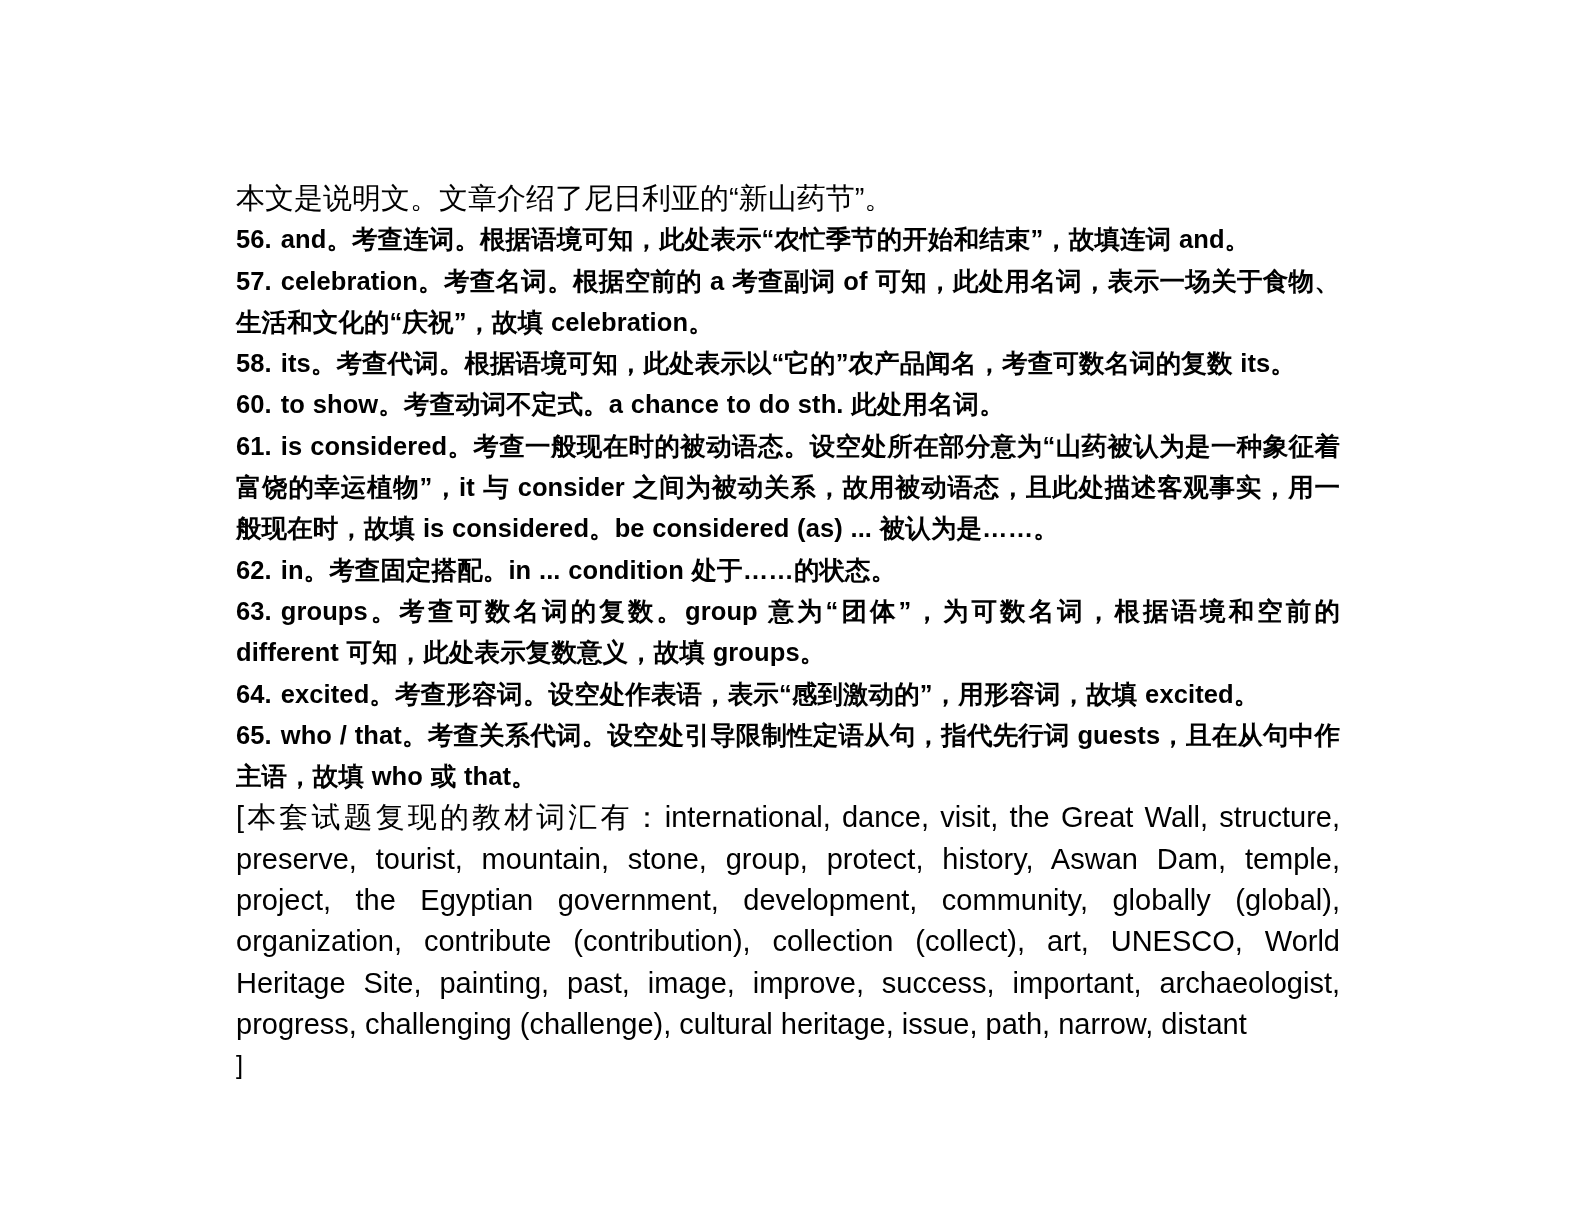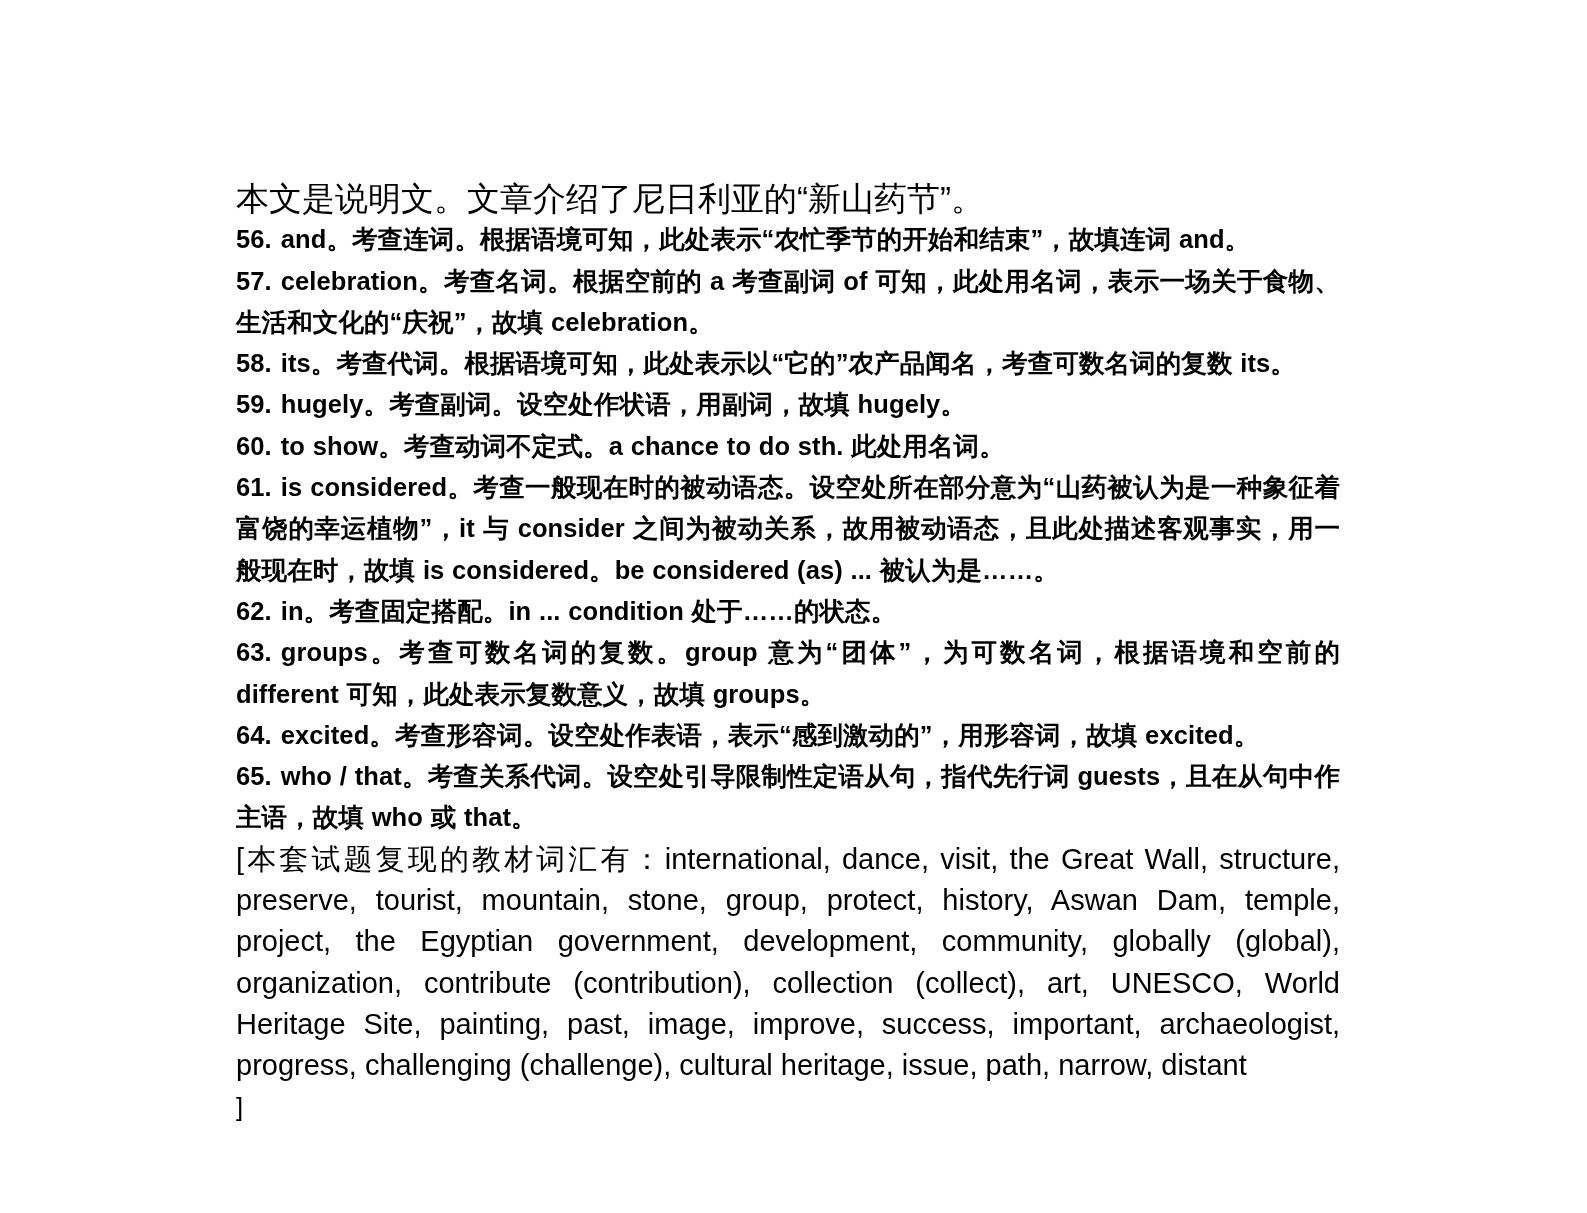--- a/index.html
+++ b/index.html
@@ -31,21 +31,21 @@
     line-height: 41.3px;
     text-align: justify;
     text-justify: inter-ideograph;
     margin: 0;
     letter-spacing: 0.1px;
     font-weight: 600;
     word-spacing: 0.5px;
   }
 
   .summary {
-    font-size: 33px;
+    font-size: 29px;
     line-height: 41.3px;
     margin: 0;
     font-weight: 400;
     text-align: left;
   }
 
   
   .vocab {
     font-size: 29px;
     line-height: 41.3px;
@@ -73,21 +73,20 @@
 <div class="page">
 
   <p class="summary">本文是说明文。文章介绍了尼日利亚的“新山药节”。</p>
 
   <p class="para"><span class="num">56.</span><span class="gap"></span><span>and。考查连词。根据语境可知，此处表示“农忙季节的开始和结束”，故填连词 and。</span></p>
 
   <p class="para"><span class="num">57.</span><span class="gap"></span><span>celebration。考查名词。根据空前的 a 考查副词 of 可知，此处用名词，表示一场关于食物、生活和文化的“庆祝”，故填 celebration。</span></p>
 
   <p class="para"><span class="num">58.</span><span class="gap"></span><span>its。考查代词。根据语境可知，此处表示以“它的”农产品闻名，考查可数名词的复数 its。</span></p>
 
-  <p class="para"><span class="num">59.</span><span class="gap"></span><span>hugely。考查副词。设空处作状语，用副词，故填 hugely。</span></p>
 
   <p class="para"><span class="num">60.</span><span class="gap"></span><span>to show。考查动词不定式。a chance to do sth. 此处用名词。</span></p>
 
   <p class="para"><span class="num">61.</span><span class="gap"></span><span>is considered。考查一般现在时的被动语态。设空处所在部分意为“山药被认为是一种象征着富饶的幸运植物”，it 与 consider 之间为被动关系，故用被动语态，且此处描述客观事实，用一般现在时，故填 is considered。be considered (as) ... 被认为是……。</span></p>
 
   <p class="para"><span class="num">62.</span><span class="gap"></span><span>in。考查固定搭配。in ... condition  处于……的状态。</span></p>
 
   <p class="para"><span class="num">63.</span><span class="gap"></span><span>groups。考查可数名词的复数。group 意为“团体”，为可数名词，根据语境和空前的 different 可知，此处表示复数意义，故填 groups。</span></p>
 
   <p class="para"><span class="num">64.</span><span class="gap"></span><span>excited。考查形容词。设空处作表语，表示“感到激动的”，用形容词，故填 excited。</span></p>

